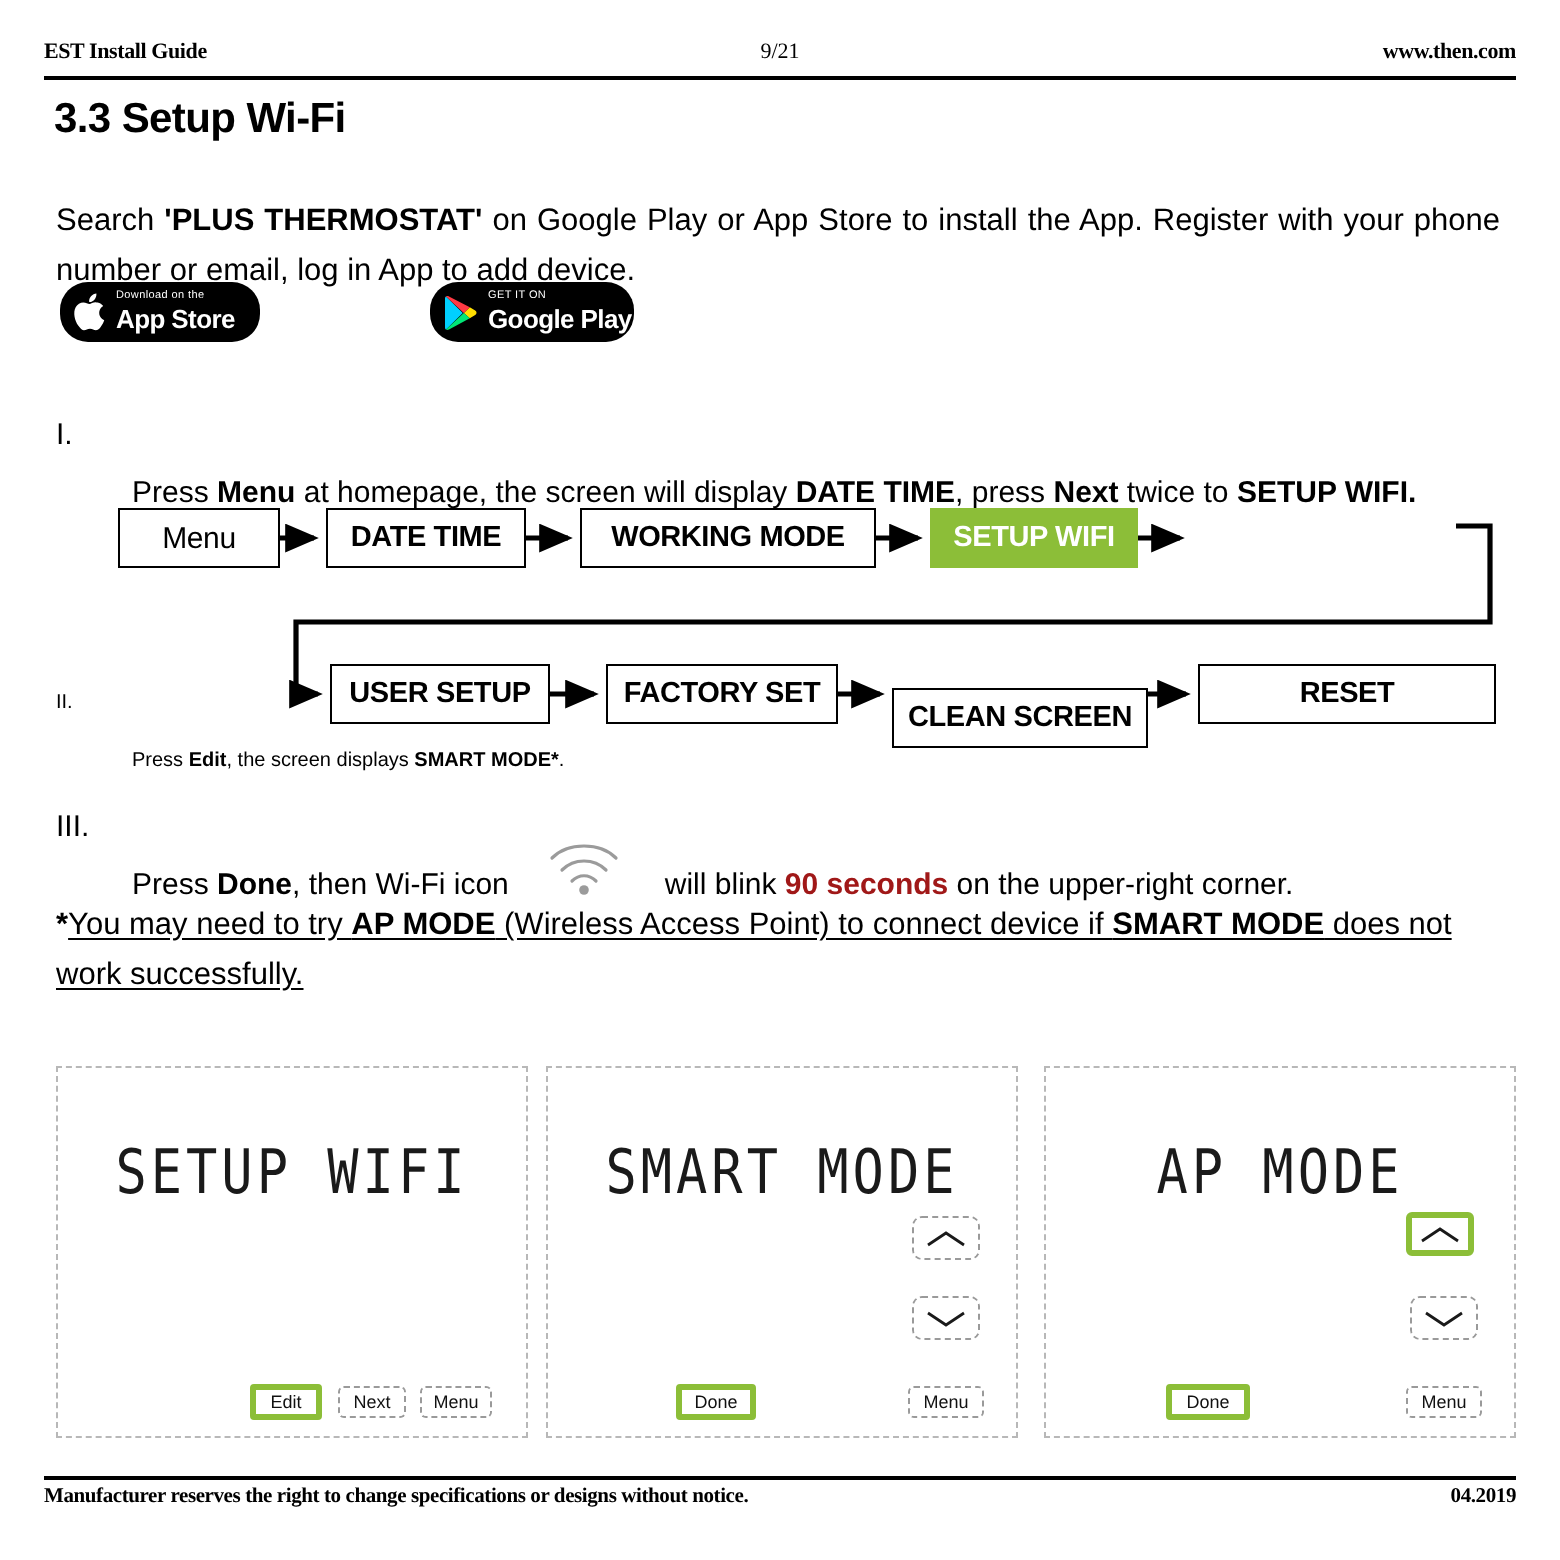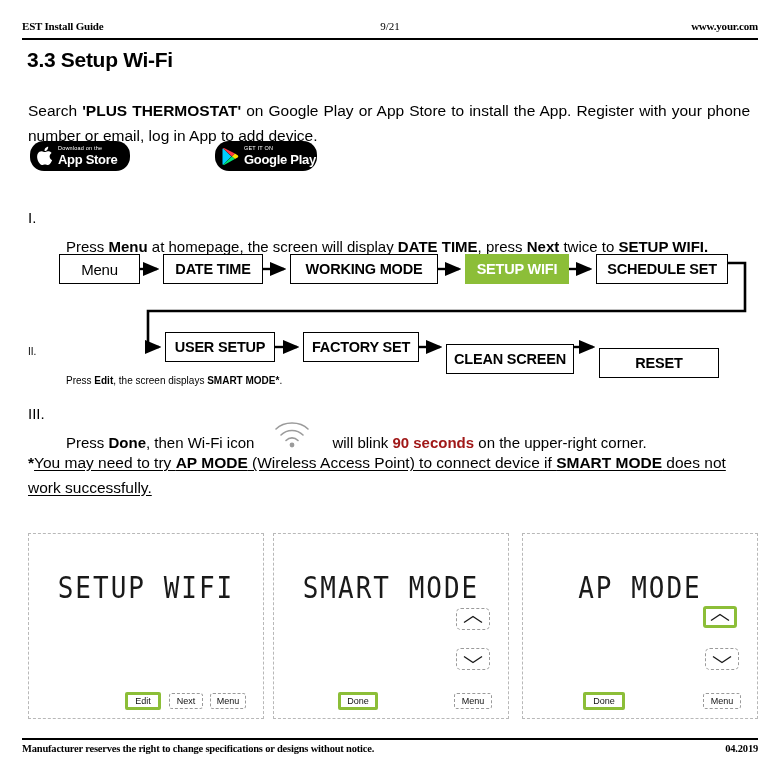--- a/index.html
+++ b/index.html
@@ -275,21 +275,21 @@
     gap: 44px;
   }
   .page-footer .right { font-weight: bold; }
 </style>
 </head>
 <body>
 
 <div class="page-header">
   <div class="hdr-left">EST Install Guide</div>
   <div class="hdr-center">9/21</div>
-  <div class="hdr-right">www.your.com</div>
+  <div class="hdr-right">www.then.com</div>
 </div>
 
 <div class="section-title">3.3 Setup Wi-Fi</div>
 
 <div class="intro">
   <span>Search </span><b>'PLUS THERMOSTAT'</b><span> on Google Play or App Store to install the App. Register with your phone number or email, log in App to add device.</span>
 </div>
 
 <div class="badges">
   <div class="badge badge-apple">
@@ -325,26 +325,25 @@
   <span class="num">I.</span>
   <span class="body"><span>Press </span><b>Menu</b><span> at homepage, the screen will display </span><b>DATE  TIME</b><span>, press </span><b>Next</b><span> twice to </span><b>SETUP WIFI.</b></span>
 </div>
 
 <div class="flow">
 
   <div class="fbox plain" style="left:59px; top:254px; width:81px;">Menu</div>
   <div class="fbox" style="left:163px; top:254px; width:100px;">DATE TIME</div>
   <div class="fbox" style="left:290px; top:254px; width:148px;">WORKING MODE</div>
   <div class="fbox hl" style="left:465px; top:254px; width:104px;">SETUP WIFI</div>
-  <div class="fbox" style="left:596px; top:254px; width:132px;">SCHEDULE SET</div>
 
   <div class="fbox" style="left:165px; top:332px; width:110px;">USER SETUP</div>
   <div class="fbox" style="left:303px; top:332px; width:116px;">FACTORY SET</div>
   <div class="fbox" style="left:446px; top:344px; width:128px;">CLEAN SCREEN</div>
-  <div class="fbox" style="left:599px; top:332px; width:120px;margin-top:16px;">RESET</div>
+  <div class="fbox" style="left:599px; top:332px; width:149px;">RESET</div>
 
   <svg width="780" height="780" style="position:absolute;left:0;top:0;">
     <defs>
       <marker id="ah" markerWidth="7" markerHeight="7" refX="6" refY="3" orient="auto">
         <path d="M0,0 L7,3 L0,6 z" fill="#000"></path>
       </marker>
     </defs>
 
     <line x1="140" y1="269" x2="157" y2="269" stroke="#000" stroke-width="2.4" marker-end="url(#ah)"></line>
     <line x1="263" y1="269" x2="284" y2="269" stroke="#000" stroke-width="2.4" marker-end="url(#ah)"></line>

